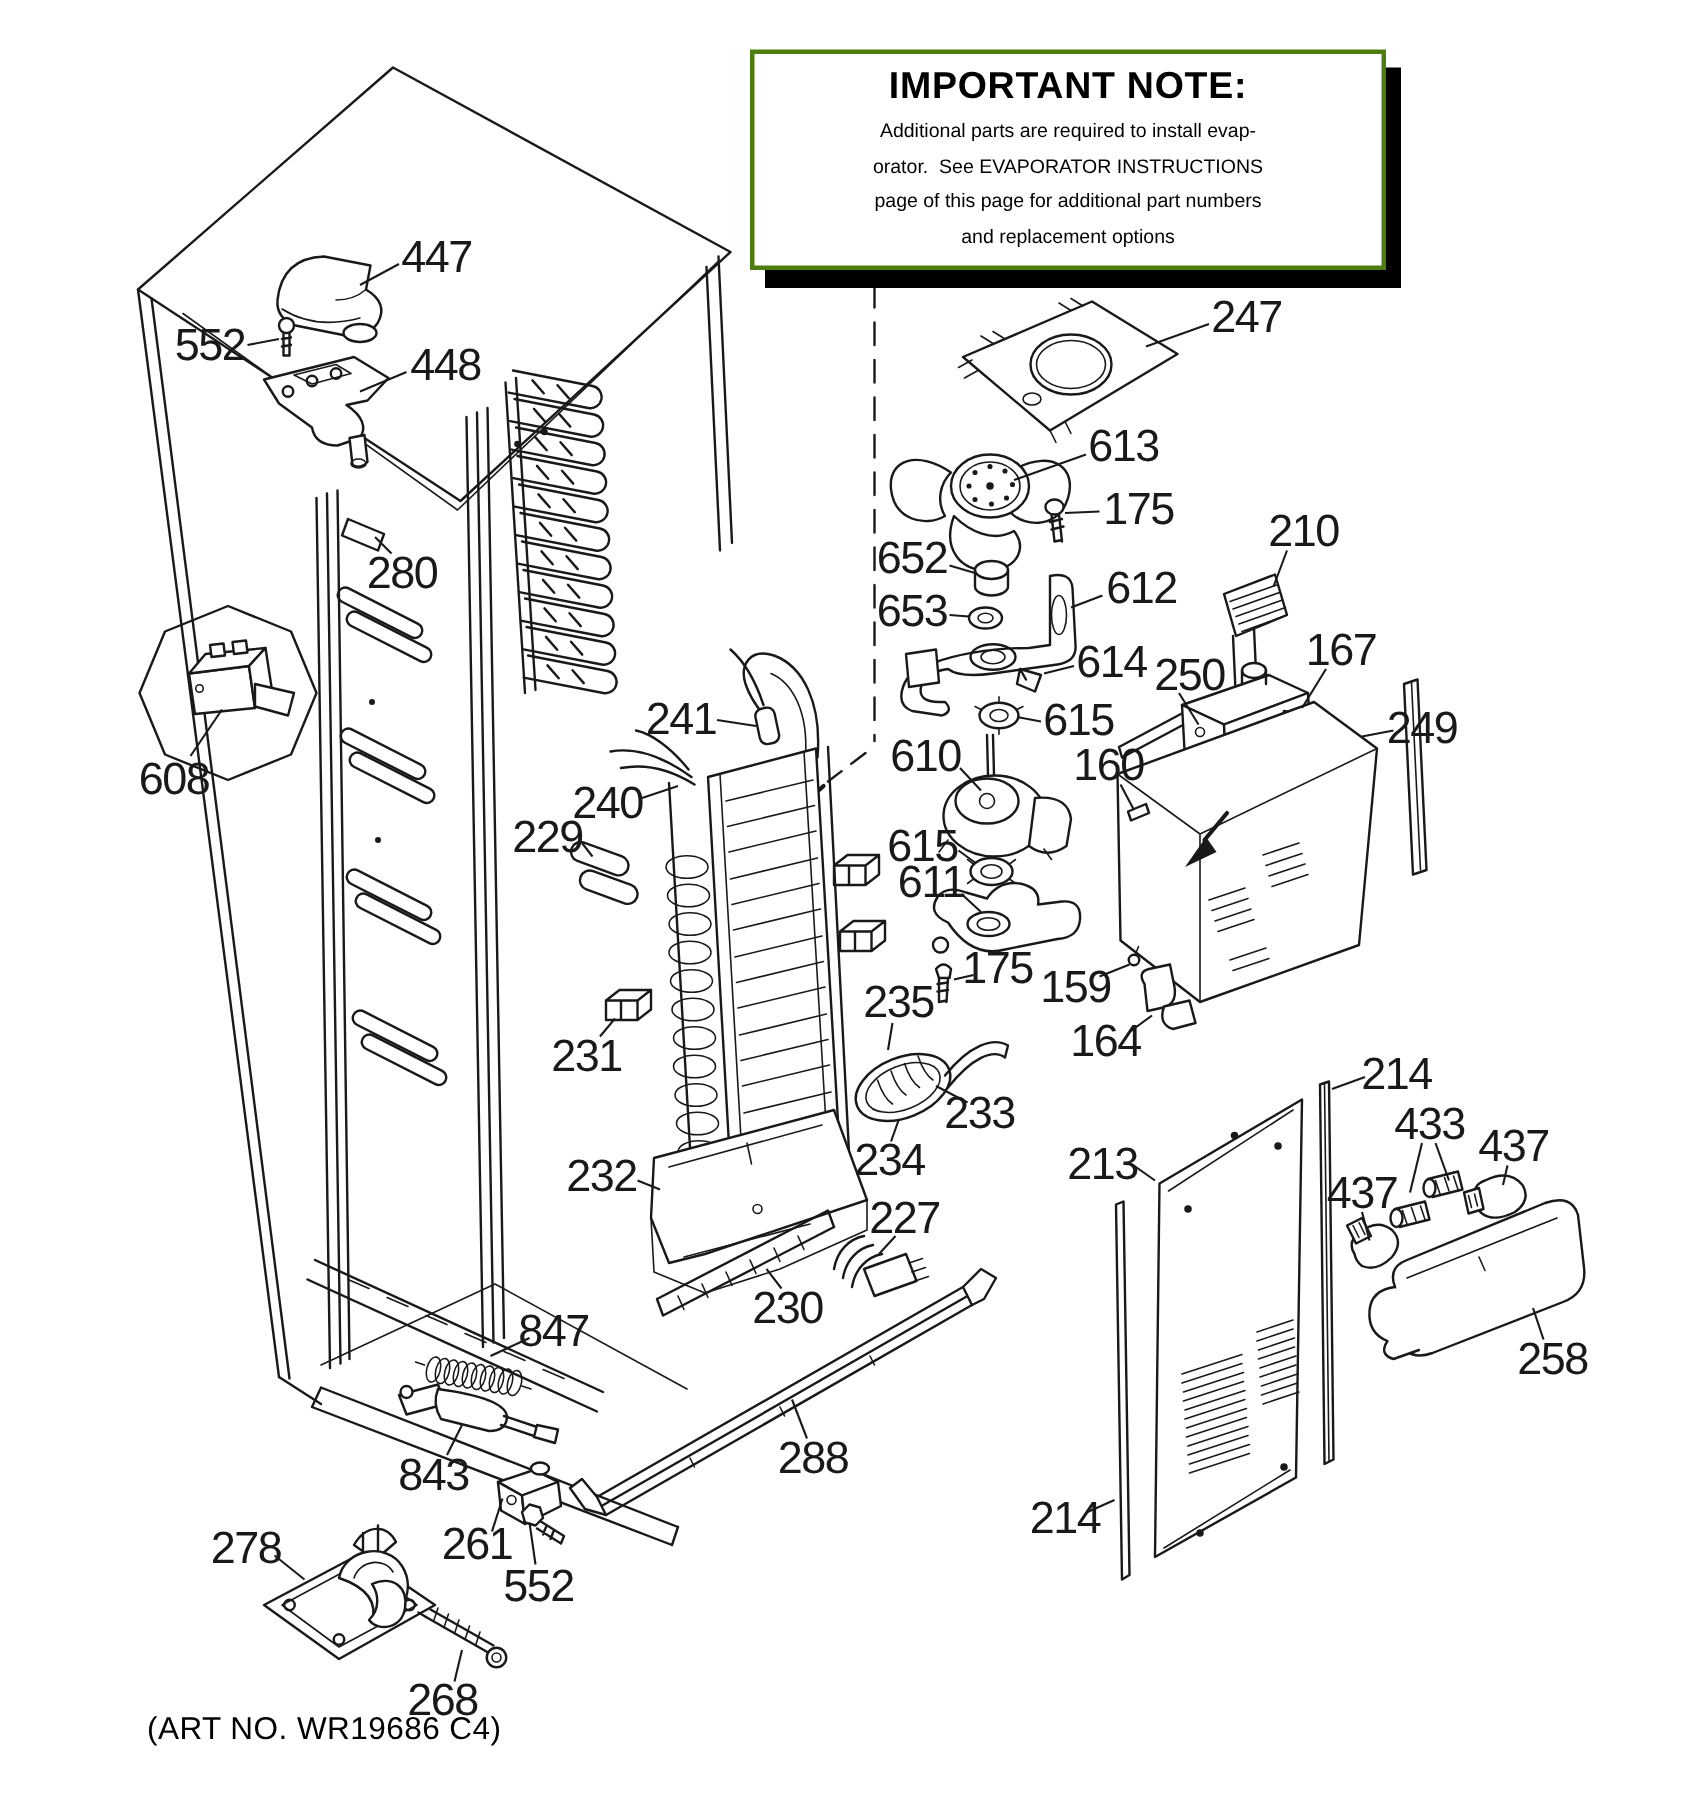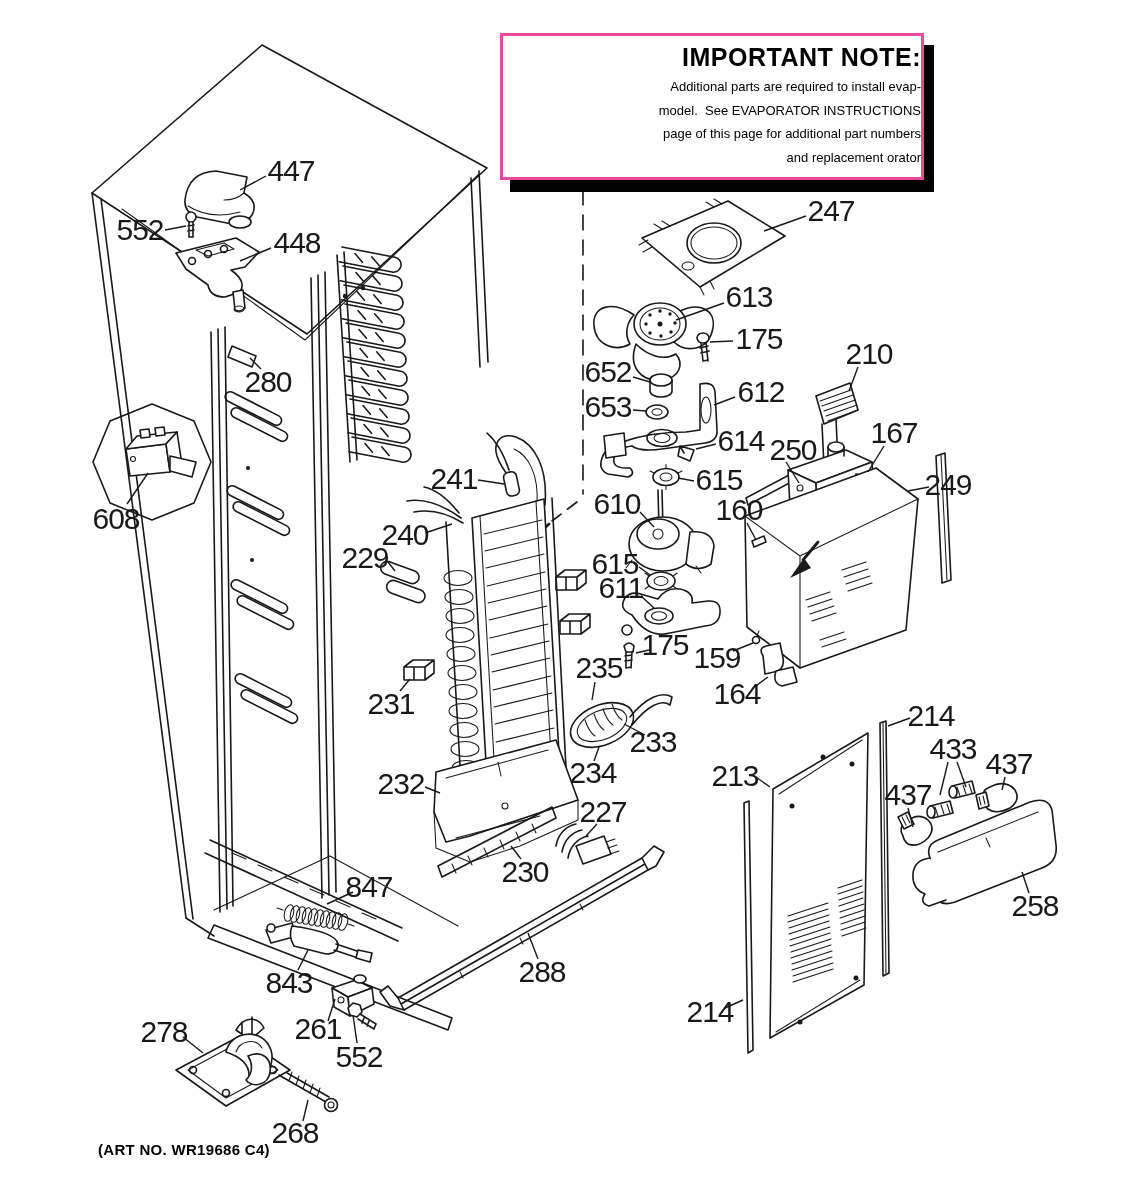--- a/index.html
+++ b/index.html
@@ -9,38 +9,38 @@
   #diagram{position:absolute;left:0;top:0}
   .s{stroke:var(--ink);stroke-width:1.6;fill:none;stroke-linecap:round;stroke-linejoin:round}
   .sf{stroke:var(--ink);stroke-width:1.6;fill:#fff;stroke-linecap:round;stroke-linejoin:round}
   .fill{fill:var(--ink);stroke:none}
   .thin{stroke-width:1.05}
   .thick{stroke-width:2.8}
   .callout{font-size:30px;letter-spacing:-1px;fill:var(--ink);text-anchor:middle;
            font-family:"Liberation Sans",sans-serif}
   .leader{stroke:var(--ink);stroke-width:1.4;fill:none}
   .notebox{position:absolute;left:500px;top:33px;width:424px;height:147px;background:#fff;
-           border:3px solid #ec4899;box-shadow:10px 12px 0 0 var(--shadow);box-sizing:border-box;
-           text-align:right;z-index:2;color:#000}
+           border:3px solid #4d7c0f;box-shadow:10px 12px 0 0 var(--shadow);box-sizing:border-box;
+           text-align:center;z-index:2;color:#000}
   .notebox .ttl{margin:7px 0 3px;font-size:25px;font-weight:bold;letter-spacing:.5px}
   .notebox .ln{font-size:13px;line-height:23.5px;white-space:pre}
-  .artno{position:absolute;left:98px;top:1141px;font-size:15px;font-weight:bold;
+  .artno{position:absolute;left:98px;top:1141px;font-size:21px;font-weight:normal;
          letter-spacing:.3px;color:#000;z-index:2}
 </style>
 </head>
 <body>
 
 <div id="stage">
 
   <div class="notebox">
     <div class="ttl">IMPORTANT NOTE:</div>
     <div class="ln">Additional parts are required to install evap-</div>
-    <div class="ln">model.  See EVAPORATOR INSTRUCTIONS</div>
+    <div class="ln">orator.  See EVAPORATOR INSTRUCTIONS</div>
     <div class="ln">page of this page for additional part numbers</div>
-    <div class="ln">and replacement orator</div>
+    <div class="ln">and replacement options</div>
   </div>
 
   <div class="artno">(ART NO. WR19686 C4)</div>
 
   <svg id="diagram" width="1125" height="1200" viewBox="0 0 1125 1200">
     <defs>
       <path id="cl" class="s" d="M0,0 H54 A7.5,7.5 0 0 1 54,15 H0 M14,4 l9,7 M31,4 l9,7"></path>
       <rect id="rb" class="s" width="62" height="10" rx="5"></rect>
       <line id="fin" class="s thin" x2="58" y2="-14"></line>
       <ellipse id="ar" class="s thin" rx="14" ry="7.5"></ellipse>

